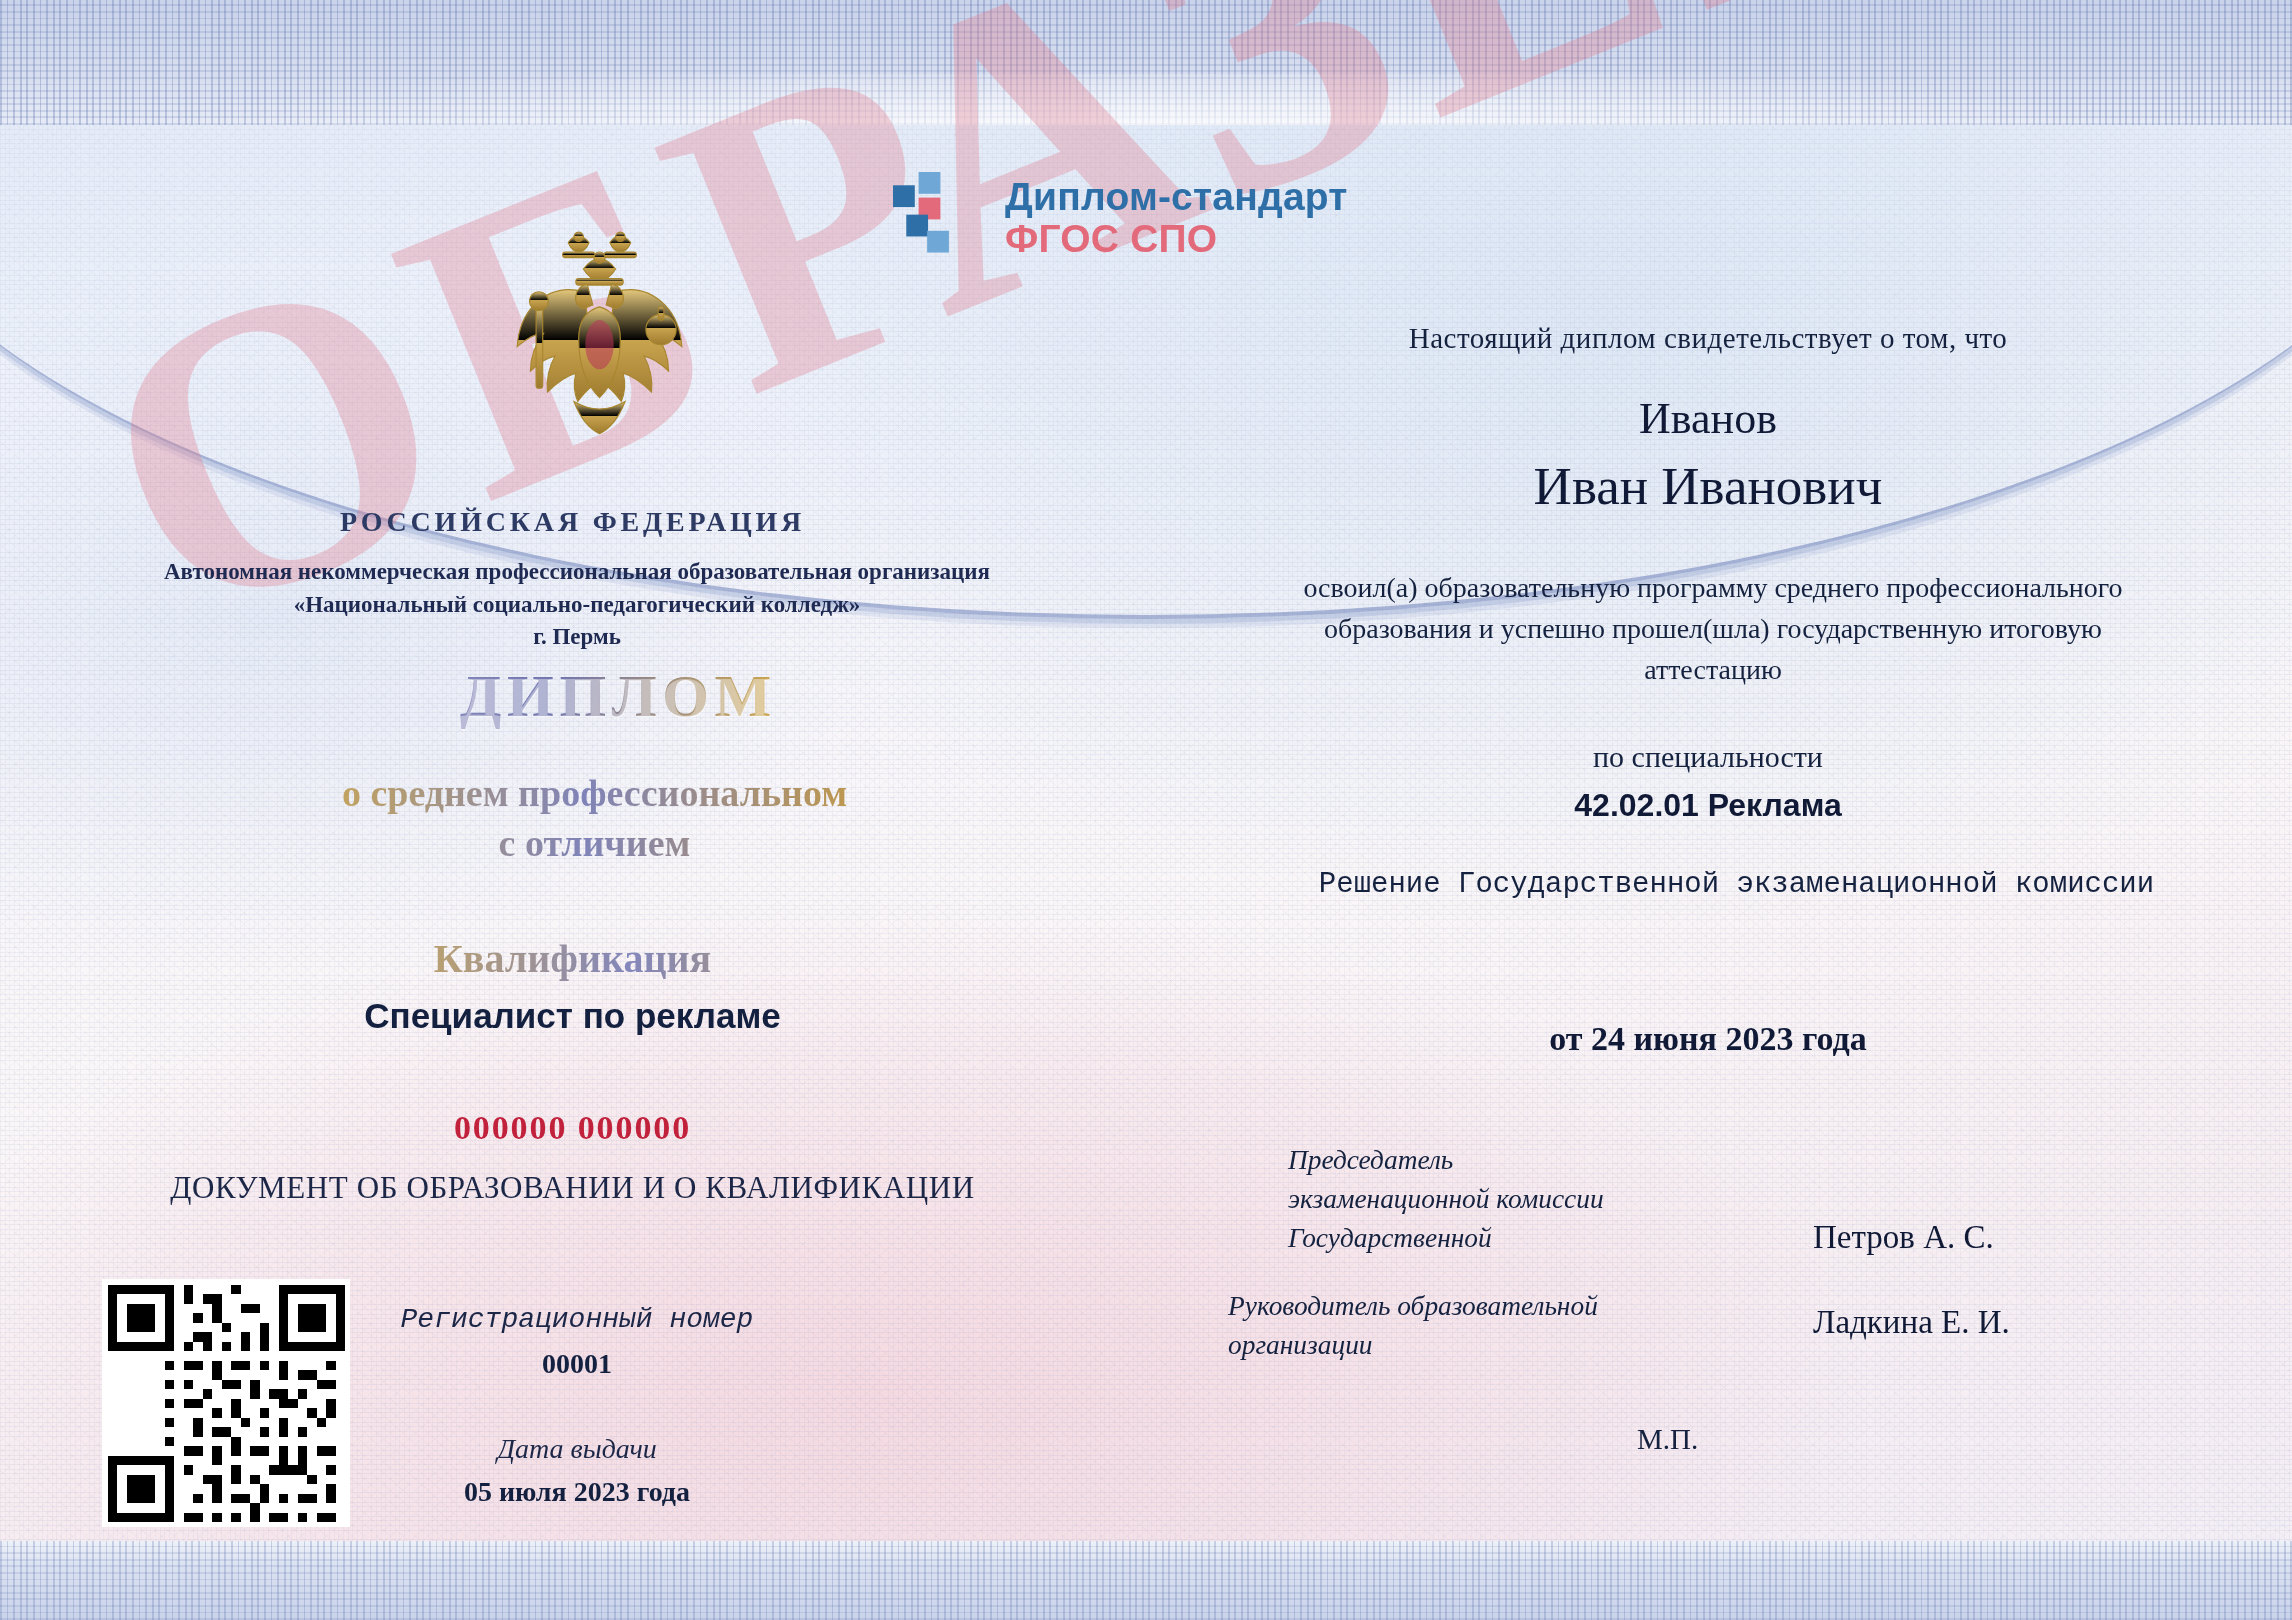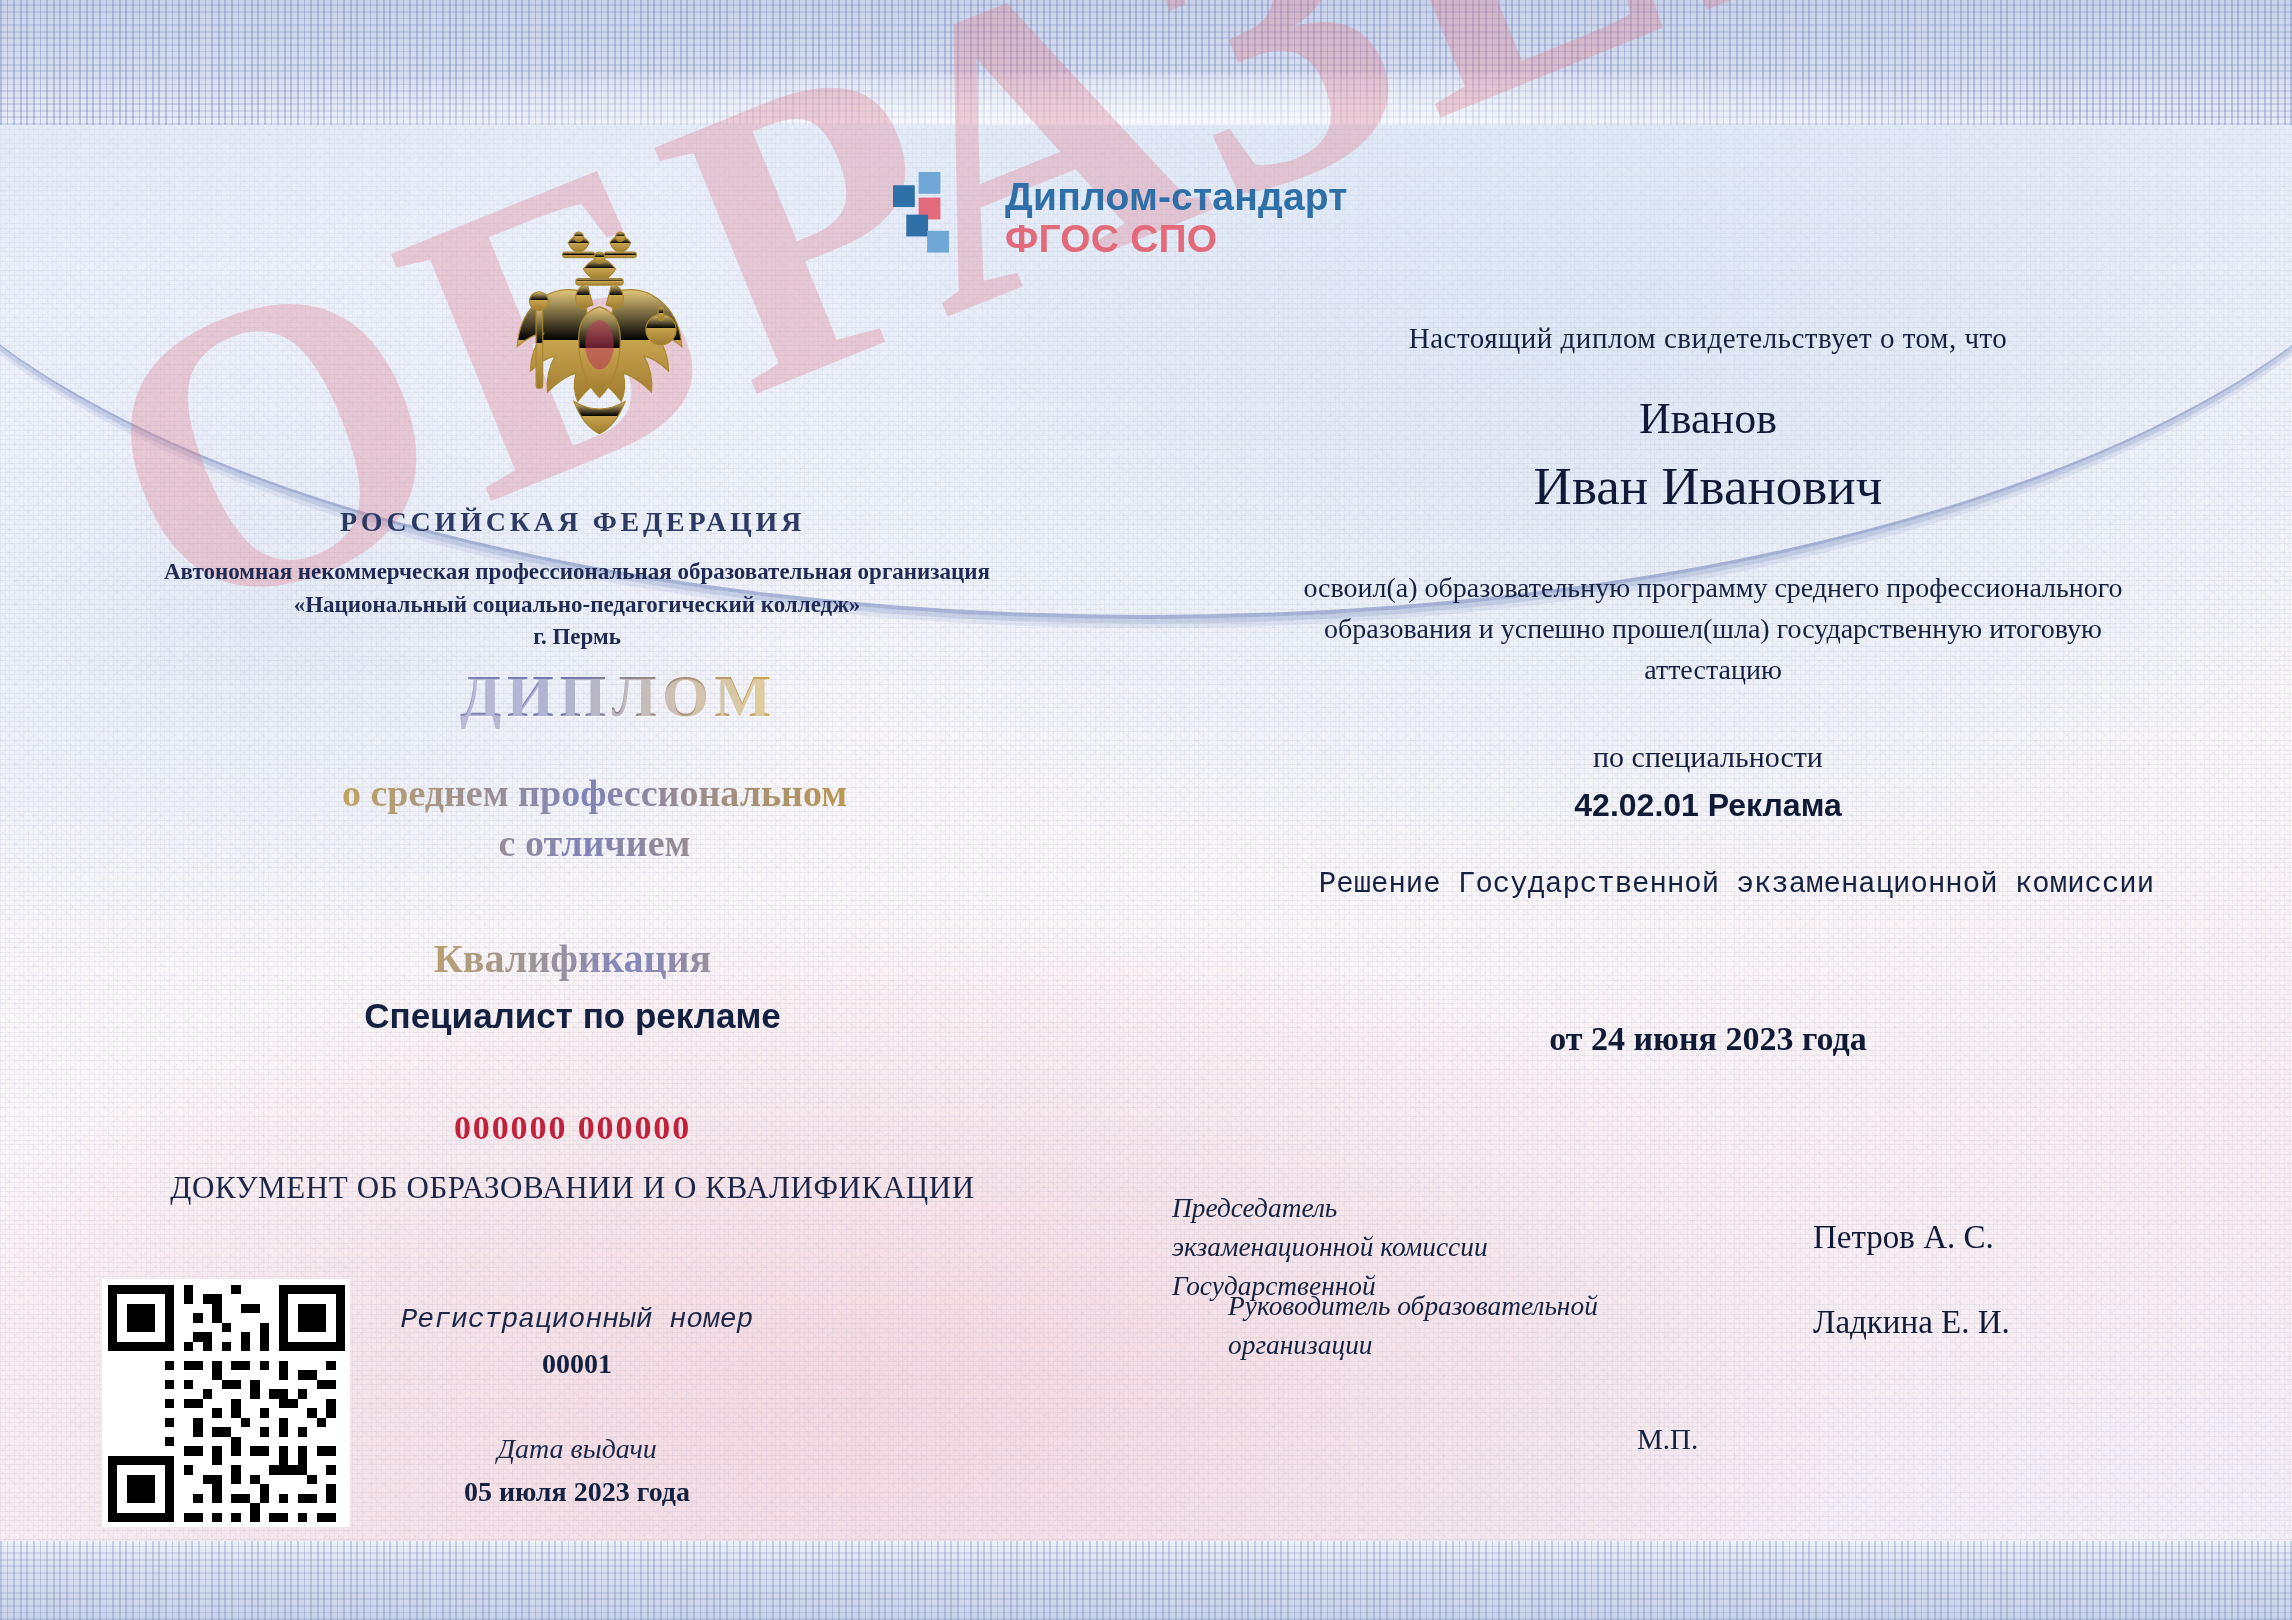--- a/index.html
+++ b/index.html
@@ -593,21 +593,21 @@
       <div>образования и успешно прошел(шла) государственную итоговую</div>
       <div>аттестацию</div>
     </div>
 
     <div class="spec-label">по специальности</div>
     <div class="spec-value">42.02.01 Реклама</div>
 
     <div class="gek-decision">Решение Государственной экзаменационной комиссии</div>
     <div class="gek-date">от 24 июня 2023 года</div>
 
-    <div class="sign-block" style="left:1172px; top:1141px; width:606px;margin-top:48px;">
+    <div class="sign-block" style="left:1288px; top:1141px; width:606px;">
       <div>Председатель</div>
       <div>экзаменационной комиссии</div>
       <div>Государственной</div>
     </div>
     <div class="sign-name" style="left:1813px; top:1219px;">Петров А. С.</div>
 
     <div class="sign-block" style="left:1228px; top:1287px; width:606px;">
       <div>Руководитель образовательной</div>
       <div>организации</div>
     </div>

